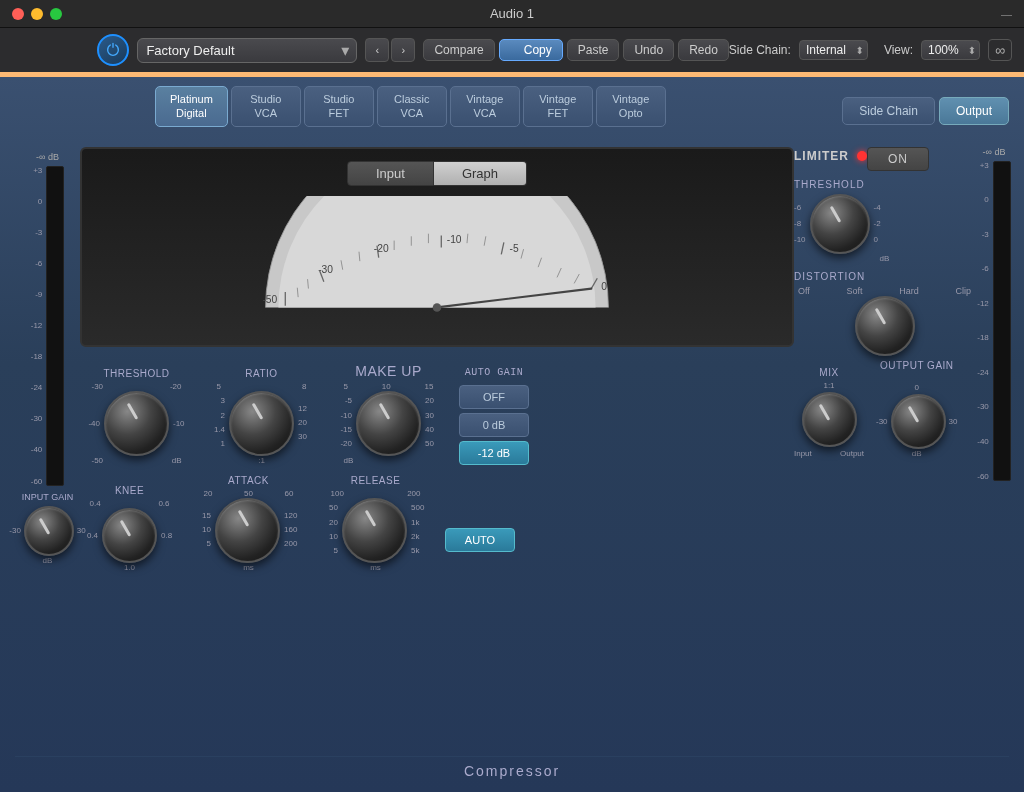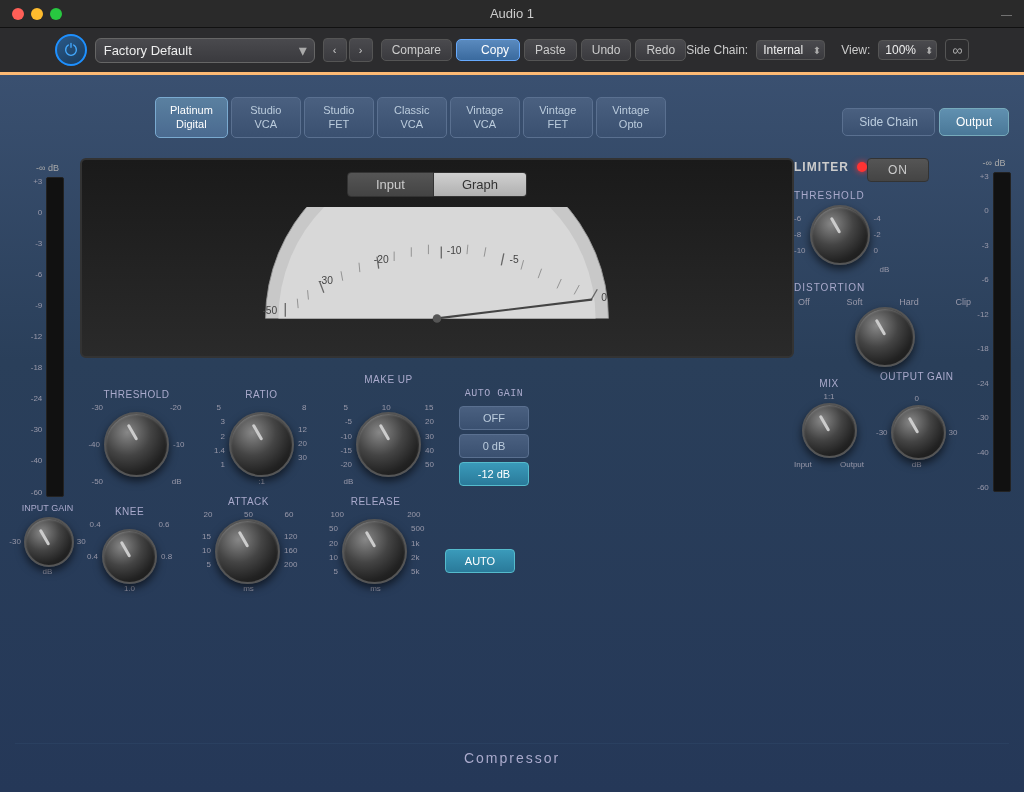--- a/index.html
+++ b/index.html
@@ -45,22 +45,22 @@
       color: #888;
       font-size: 11px;
     }
 
     
     .controls-bar {
       background: #2c2c2e;
       padding: 6px 12px;
       display: flex;
       align-items: center;
-      justify-content: center;
-      border-bottom: 3px solid #fdba74;
+      justify-content: flex-end;
+      border-bottom: 5px solid #fdba74;
     }
     .controls-left {
       display: flex;
       align-items: center;
       gap: 8px;
     }
     .power-btn {
       width: 32px;
       height: 32px;
       border-radius: 50%;
@@ -185,21 +185,21 @@
       font-size: 14px;
     }
 
     
     .plugin-body {
       background: linear-gradient(180deg, #3a5070 0%, #2a3f5a 40%, #253858 100%);
       flex: 1;
       display: flex;
       flex-direction: column;
       position: relative;
-      padding: 22px 15px;
+      padding: 9px 15px;
     }
 
     
     .preset-tabs {
       display: flex;
       gap: 3px;
       margin-bottom: 10px;
       padding-left: 140px;
     }
     .preset-tab {
@@ -647,21 +647,21 @@
             <div style="font-size:8px;color:#99a;width:20px;text-align:right;line-height:1.8;">3<br>2<br>1.4<br>1</div>
             <div class="knob" style="width:65px;height:65px;margin:0 4px;"></div>
             <div style="font-size:8px;color:#99a;width:20px;text-align:left;line-height:1.8;">12<br>20<br>30</div>
           </div>
           <div style="display:flex;justify-content:center;width:90px;font-size:8px;color:#99a;">
             <span>:1</span>
           </div>
         </div>
 
         <div class="knob-with-scales">
-          <div style="font-size:10px;color:#aac;letter-spacing:0.5px;margin-bottom:18px;text-align:center;">MAKE UP</div>
+          <div style="font-size:14px;color:#aac;letter-spacing:0.5px;margin-bottom:3px;text-align:center;">MAKE UP</div>
           <div style="display:flex;justify-content:space-between;width:90px;font-size:8px;color:#99a;">
             <span>5</span>
             <span>10</span>
             <span>15</span>
           </div>
           <div style="display:flex;align-items:center;">
             <div style="font-size:8px;color:#99a;width:22px;text-align:right;line-height:1.8;">-5<br>-10<br>-15<br>-20</div>
             <div class="knob" style="width:65px;height:65px;margin:0 4px;"></div>
             <div style="font-size:8px;color:#99a;width:22px;text-align:left;line-height:1.8;">20<br>30<br>40<br>50</div>
           </div>

